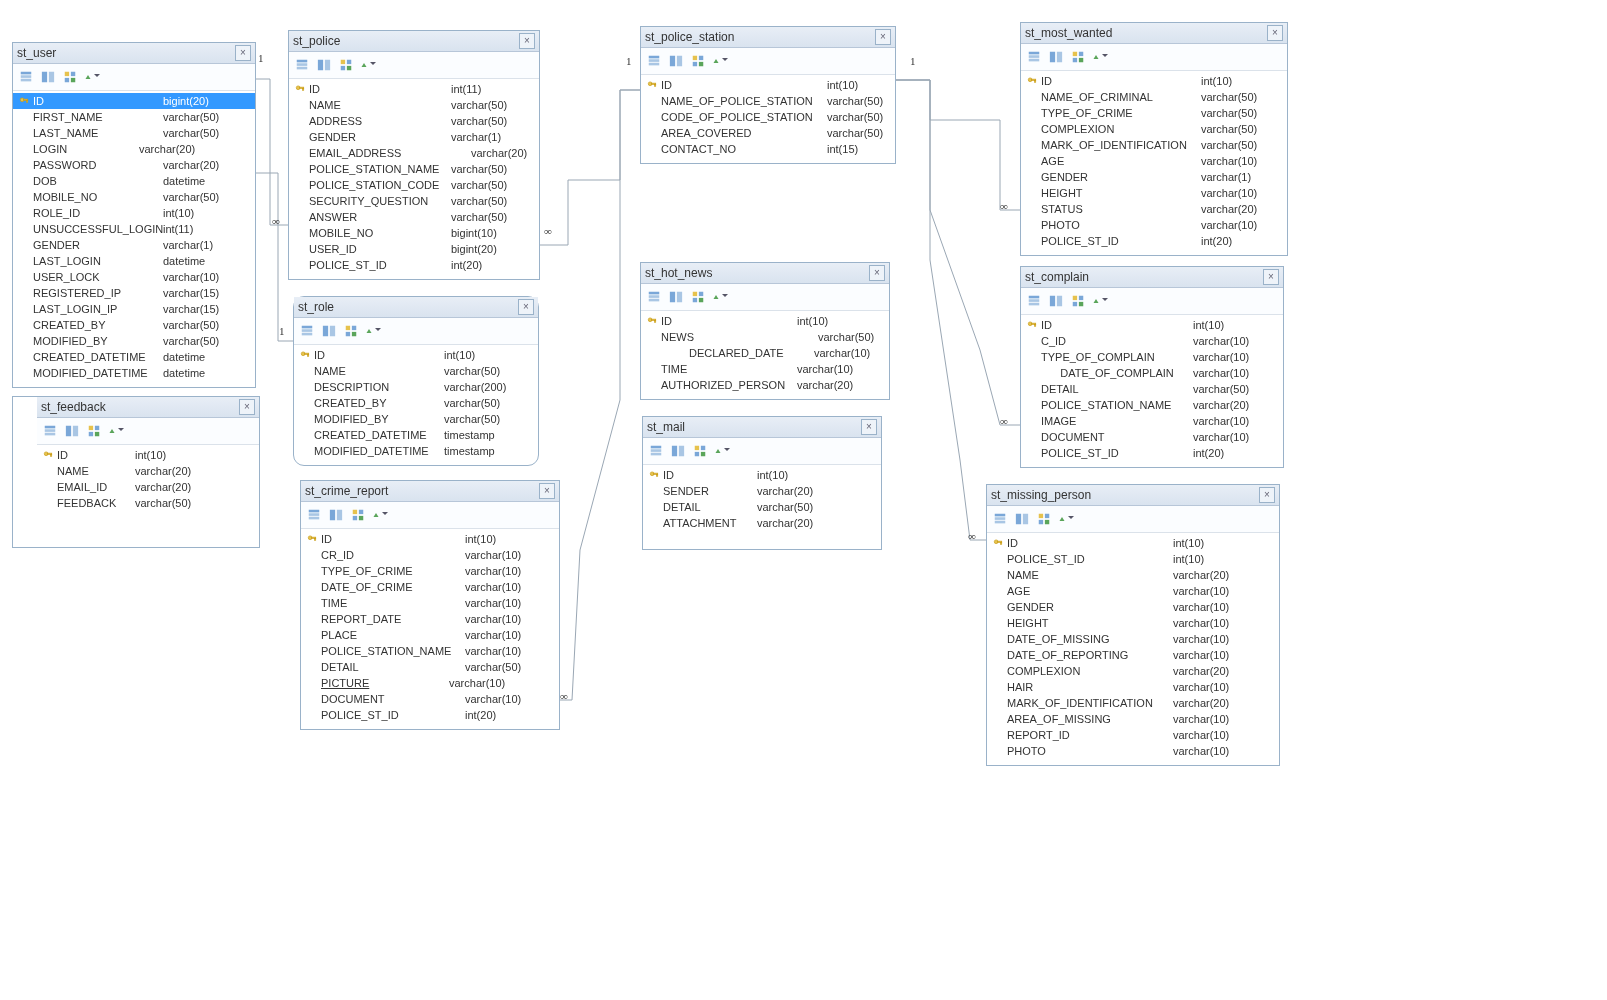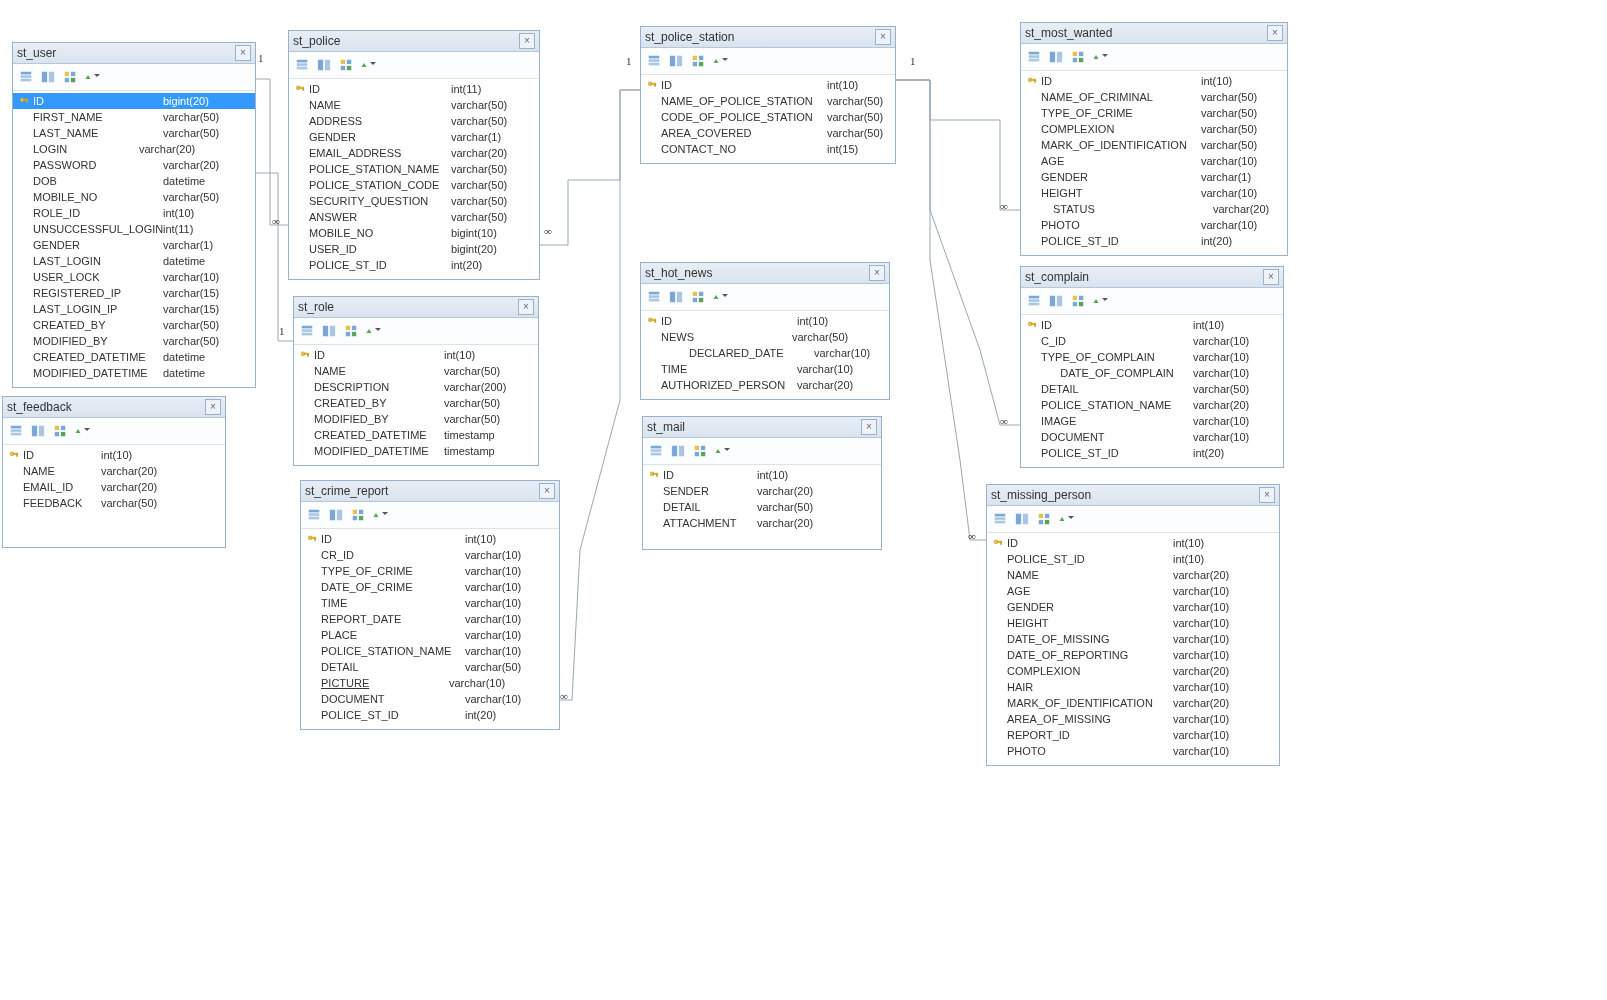--- a/index.html
+++ b/index.html
@@ -243,21 +243,21 @@
             <div class="col-name" style="width: 142px;">ADDRESS</div>
             <div class="col-type">varchar(50)</div>
           </div>
           <div class="row">
             <div class="key"></div>
             <div class="col-name" style="width: 142px;">GENDER</div>
             <div class="col-type">varchar(1)</div>
           </div>
           <div class="row">
             <div class="key"></div>
-            <div class="col-name" style="width: 142px;">EMAIL_ADDRESS</div>
+            <div class="col-name" style="width: 162px;">EMAIL_ADDRESS</div>
             <div class="col-type">varchar(20)</div>
           </div>
           <div class="row">
             <div class="key"></div>
             <div class="col-name" style="width: 142px;">POLICE_STATION_NAME</div>
             <div class="col-type">varchar(50)</div>
           </div>
           <div class="row">
             <div class="key"></div>
             <div class="col-name" style="width: 142px;">POLICE_STATION_CODE</div>
@@ -283,21 +283,21 @@
             <div class="col-name" style="width: 142px;">USER_ID</div>
             <div class="col-type">bigint(20)</div>
           </div>
           <div class="row">
             <div class="key"></div>
             <div class="col-name" style="width: 142px;">POLICE_ST_ID</div>
             <div class="col-type">int(20)</div>
           </div>
         </div>
       </div>
-      <div class="tbl" style="left: 293px; top: 296px; width: 244px;">
+      <div class="tbl" style="left: 293px; top: 296px; width: 244px; border-radius: 11px;">
         <div class="tbl-hdr">
           <div class="tbl-title">st_role</div>
           <div class="tbl-close">×</div>
         </div>
         <div class="tbl-toolbar">
           <div class="tb-ico">
             <svg viewBox="0 0 16 16">
               <rect x="2" y="2" width="12" height="3" fill="#7aa7d8"></rect>
               <rect x="2" y="6" width="12" height="3" fill="#a9c6e4"></rect>
               <rect x="2" y="10" width="12" height="3" fill="#a9c6e4"></rect>
@@ -360,21 +360,21 @@
             <div class="col-name" style="width: 130px;">CREATED_DATETIME</div>
             <div class="col-type">timestamp</div>
           </div>
           <div class="row">
             <div class="key"></div>
             <div class="col-name" style="width: 130px;">MODIFIED_DATETIME</div>
             <div class="col-type">timestamp</div>
           </div>
         </div>
       </div>
-      <div class="tbl" style="left: 2px; top: 396px; width: 222px;">
+      <div class="tbl" style="left: 12px; top: 396px; width: 222px; padding-left: 24px;">
         <div class="tbl-hdr">
           <div class="tbl-title">st_feedback</div>
           <div class="tbl-close">×</div>
         </div>
         <div class="tbl-toolbar">
           <div class="tb-ico">
             <svg viewBox="0 0 16 16">
               <rect x="2" y="2" width="12" height="3" fill="#7aa7d8"></rect>
               <rect x="2" y="6" width="12" height="3" fill="#a9c6e4"></rect>
               <rect x="2" y="10" width="12" height="3" fill="#a9c6e4"></rect>
@@ -638,21 +638,21 @@
                 <circle cx="5" cy="6" r="3" fill="#e6c24d" stroke="#c79a12"></circle>
                 <rect x="7" y="5" width="7" height="2" fill="#e6c24d" stroke="#c79a12"></rect>
                 <rect x="12" y="7" width="2" height="3" fill="#e6c24d" stroke="#c79a12"></rect>
               </svg>
             </div>
             <div class="col-name" style="width: 136px;">ID</div>
             <div class="col-type">int(10)</div>
           </div>
           <div class="row">
             <div class="key"></div>
-            <div class="col-name" style="width: 131px;">NEWS</div>
+            <div class="col-name" style="width: 157px;">NEWS</div>
             <div class="col-type">varchar(50)</div>
           </div>
           <div class="row">
             <div class="key"></div>
             <div class="col-name" style="width: 125px; padding-left: 28px;">DECLARED_DATE</div>
             <div class="col-type">varchar(10)</div>
           </div>
           <div class="row">
             <div class="key"></div>
             <div class="col-name" style="width: 136px;">TIME</div>
@@ -802,21 +802,21 @@
             <div class="col-name" style="width: 160px;">GENDER</div>
             <div class="col-type">varchar(1)</div>
           </div>
           <div class="row">
             <div class="key"></div>
             <div class="col-name" style="width: 160px;">HEIGHT</div>
             <div class="col-type">varchar(10)</div>
           </div>
           <div class="row">
             <div class="key"></div>
-            <div class="col-name" style="width: 160px; margin-left: 12px;">STATUS</div>
+            <div class="col-name" style="width: 160px;">STATUS</div>
             <div class="col-type">varchar(20)</div>
           </div>
           <div class="row">
             <div class="key"></div>
             <div class="col-name" style="width: 160px;">PHOTO</div>
             <div class="col-type">varchar(10)</div>
           </div>
           <div class="row">
             <div class="key"></div>
             <div class="col-name" style="width: 160px;">POLICE_ST_ID</div>

